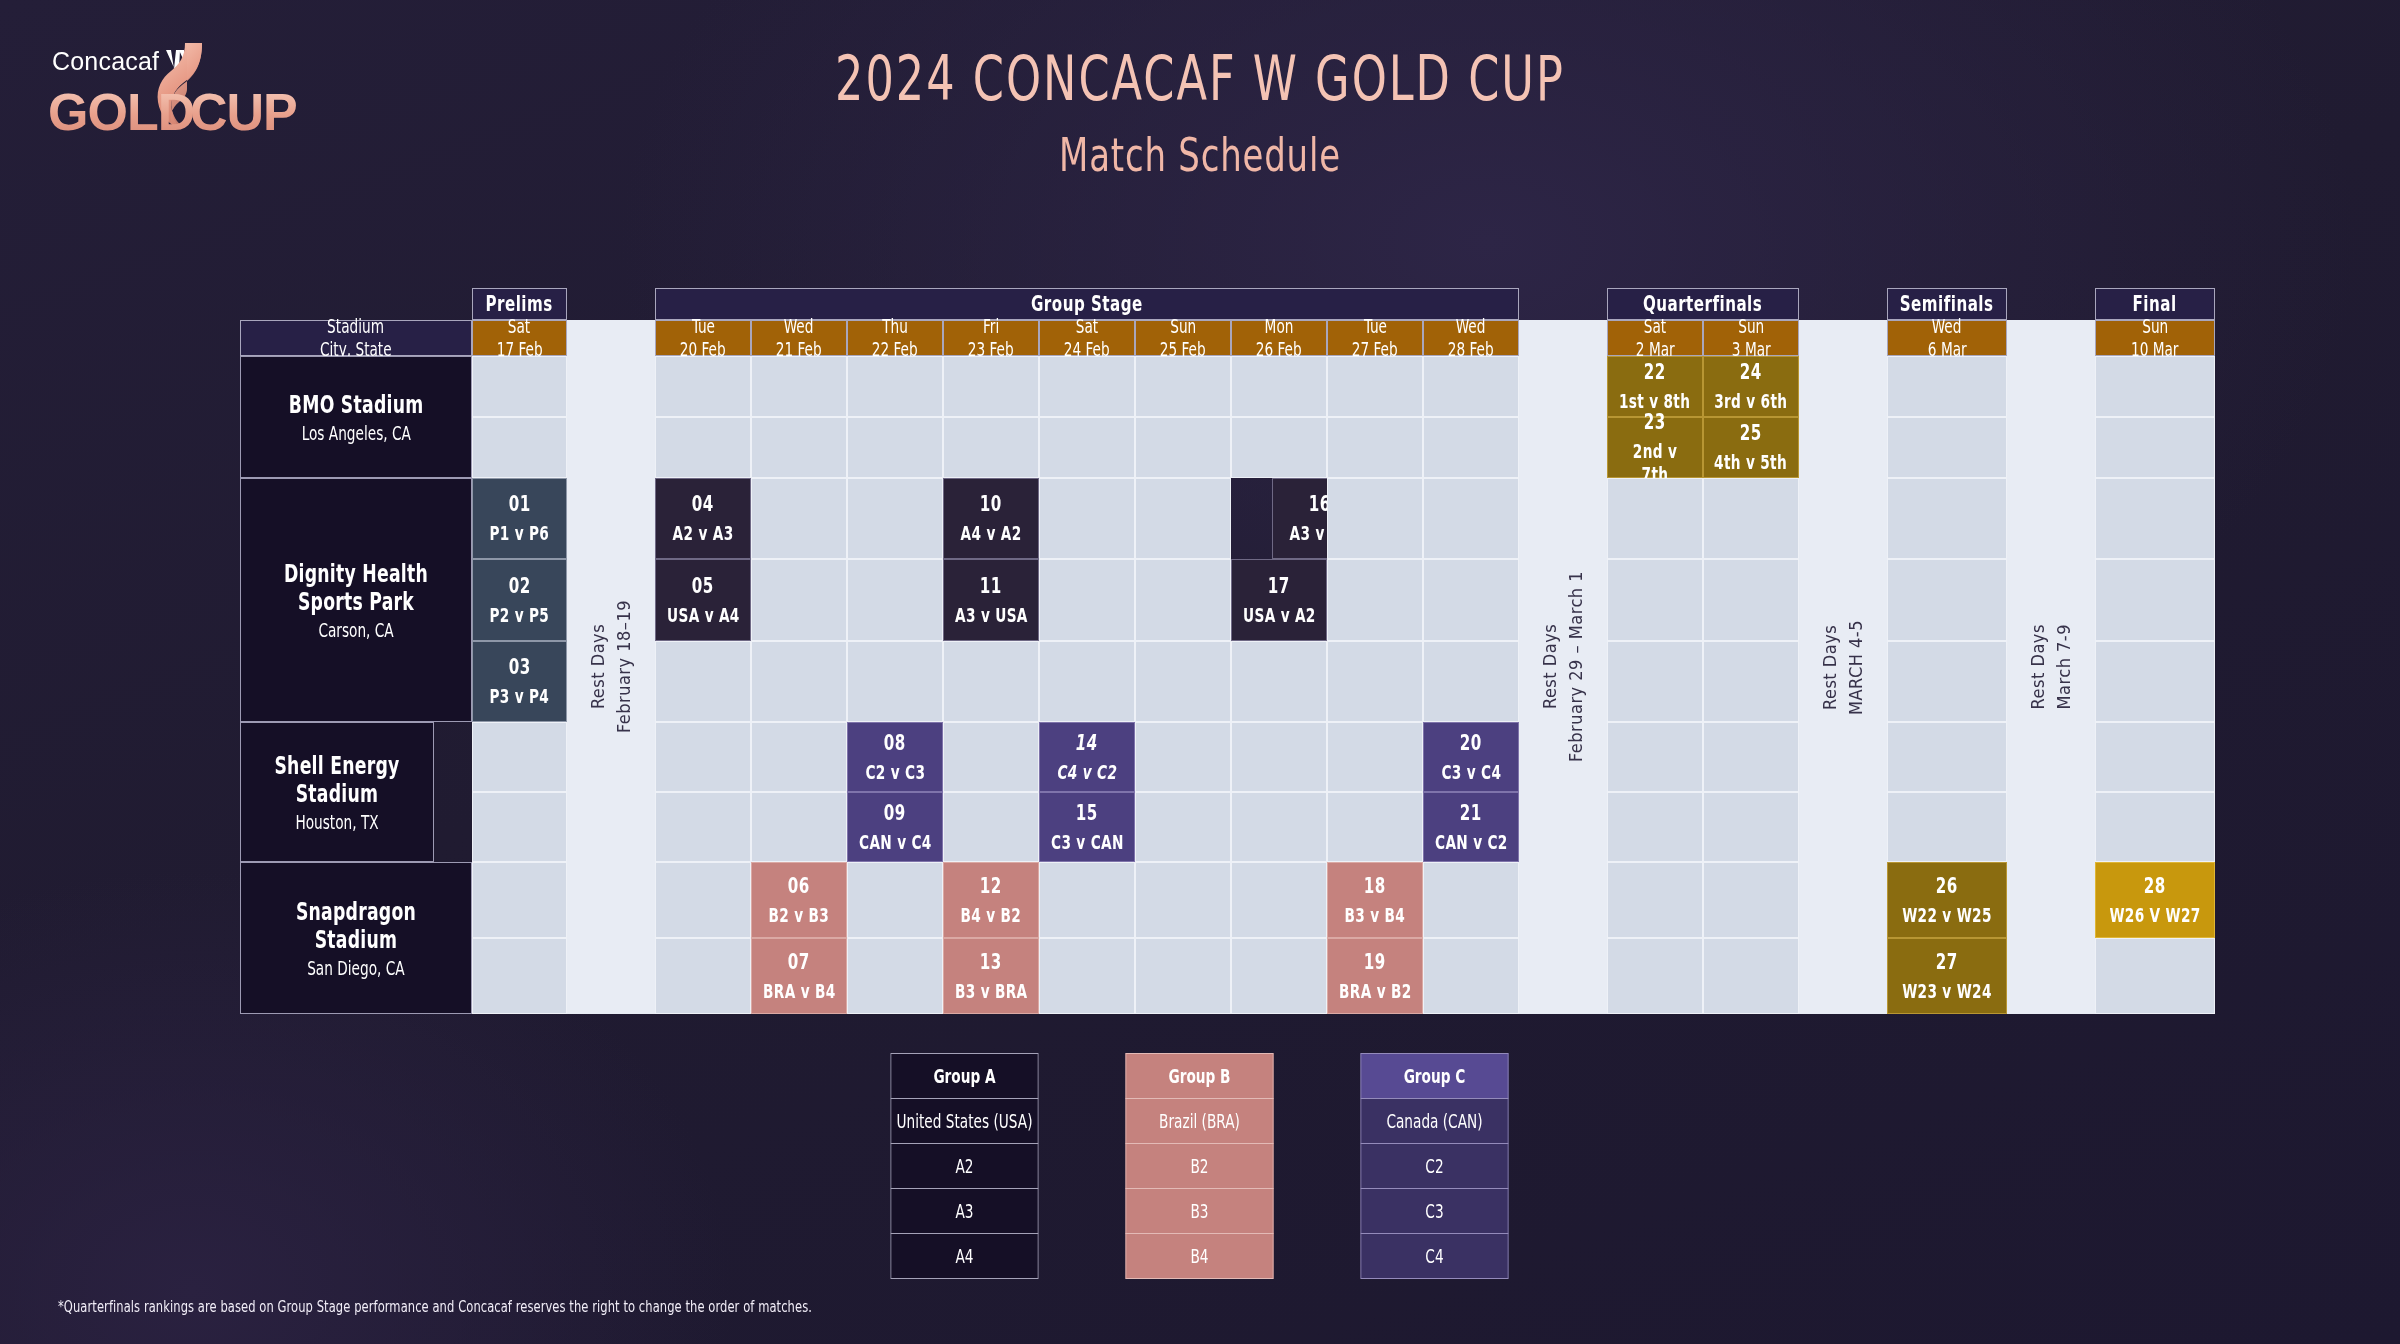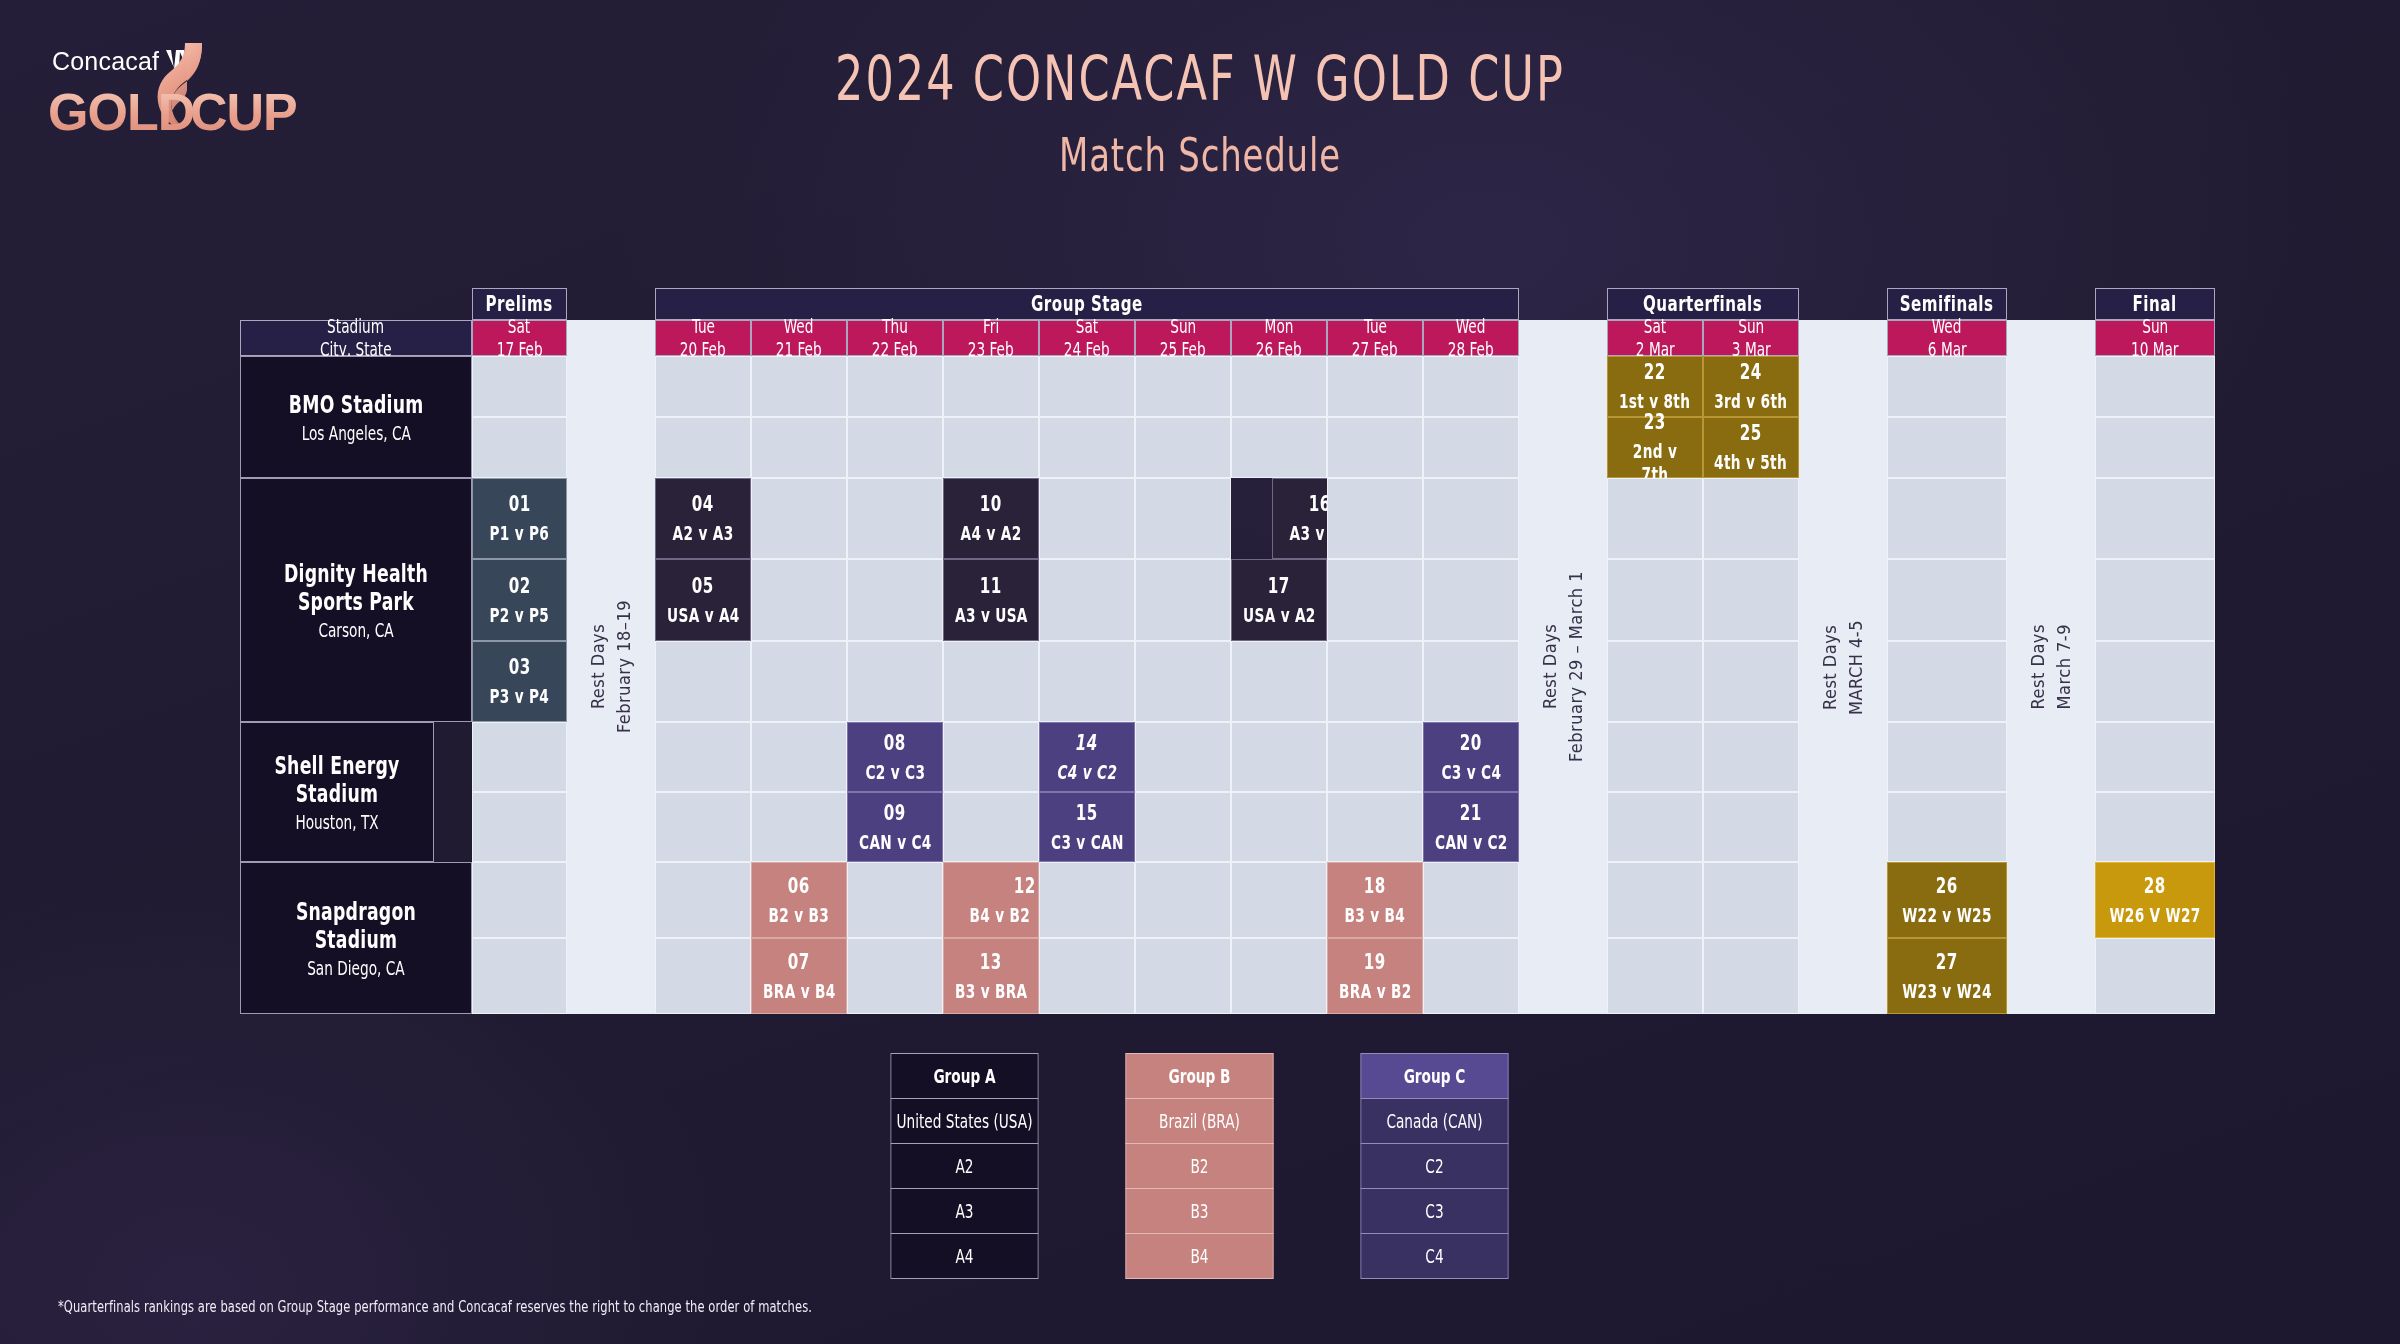--- a/index.html
+++ b/index.html
@@ -49,21 +49,21 @@
   .phase {
     background: #272046;
     border: 1px solid #a9a6bd;
     display: flex; align-items: center; justify-content: center;
     color: #fff;
   }
   .phase span { font-size: 21px; font-weight: bold; letter-spacing: .6px; }
 
   
   .datehead {
-    background: #be185d;
+    background: #a16207;
     border: 1px solid #a9a6bd;
     display: flex; flex-direction: column; align-items: center; justify-content: center;
     color: #fff; line-height: 1.22;
   }
   .datehead span { font-size: 19px; display: block; }
 
   
   .stadium {
     background: #150f26;
     border: 1px solid #9d9ab3;
@@ -442,21 +442,21 @@
     <div class="cell match m-b" style="left: 751px; top: 862px; width: 96px; height: 76px;">
       <span class="cond m-no">06</span>
       <span class="cond m-tm">B2 v B3</span>
     </div>
     <div class="cell match m-b" style="left: 751px; top: 938px; width: 96px; height: 76px;">
       <span class="cond m-no">07</span>
       <span class="cond m-tm">BRA v B4</span>
     </div>
     <div class="cell slot" style="left: 847px; top: 862px; width: 96px; height: 76px;"></div>
     <div class="cell slot" style="left: 847px; top: 938px; width: 96px; height: 76px;"></div>
-    <div class="cell match m-b" style="left: 943px; top: 862px; width: 96px; height: 76px; align-items: flex-end;">
+    <div class="cell match m-b" style="left: 943px; top: 862px; width: 96px; height: 76px;">
       <span class="cond m-no">12</span>
       <span class="cond m-tm">B4 v B2</span>
     </div>
     <div class="cell match m-b" style="left: 943px; top: 938px; width: 96px; height: 76px;">
       <span class="cond m-no">13</span>
       <span class="cond m-tm">B3 v BRA</span>
     </div>
     <div class="cell slot" style="left: 1039px; top: 862px; width: 96px; height: 76px;"></div>
     <div class="cell slot" style="left: 1039px; top: 938px; width: 96px; height: 76px;"></div>
     <div class="cell slot" style="left: 1135px; top: 862px; width: 96px; height: 76px;"></div>

